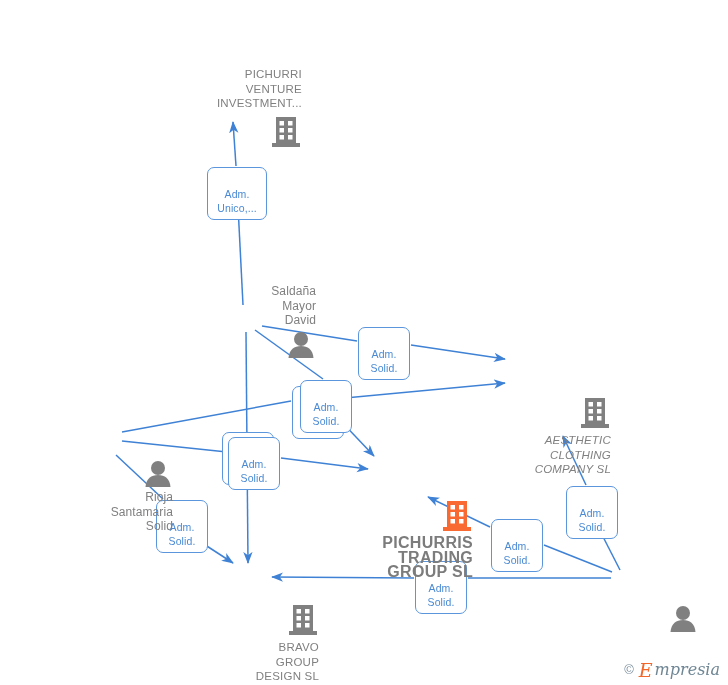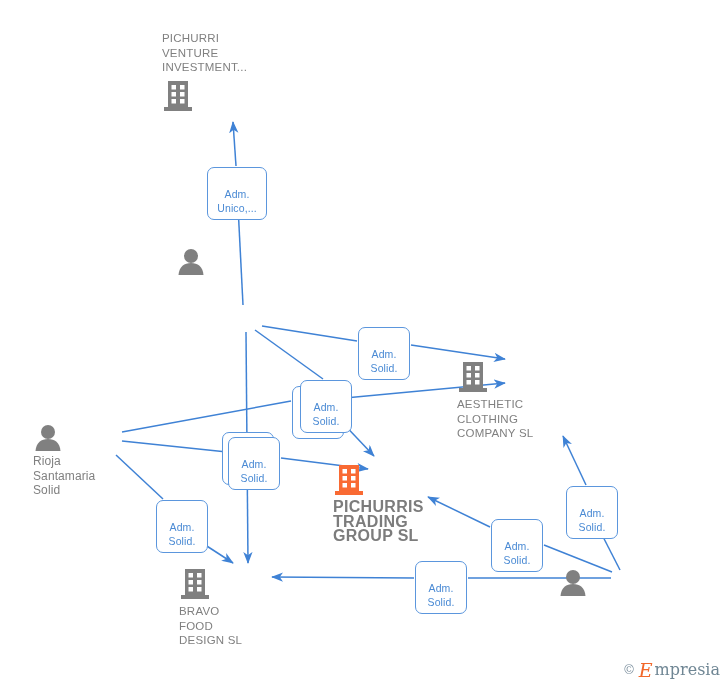--- a/index.html
+++ b/index.html
@@ -19,22 +19,23 @@
   svg.edges{
     position:absolute;left:0;top:0;
     width:728px;height:685px;
     pointer-events:none;
   }
   
   .node{
     position:absolute;
     width:140px;
     margin-left:-70px;
-    text-align:left;
+    text-align:right;
     user-select:none;
+    margin-top:36px;
   }
   .node .glyph{
     display:block;
     line-height:0;
   }
   .node .glyph svg{display:inline-block;}
   .node .label{
     display:block;
     margin-top:2px;
     font-size:11.5px;
@@ -98,20 +99,21 @@
     font-family:"DejaVu Serif","Liberation Serif",serif;
     font-style:italic;
     font-size:19px;
     color:#f2682a;
     line-height:1;
     position:relative;
     top:1px;
   }
   #watermark .wm-rest{
     font-family:"DejaVu Serif","Liberation Serif",serif;
+    font-style:italic;
     font-size:16px;
     color:#6f8694;
     line-height:1;
     margin-left:-3px;
   }
 </style>
 </head>
 <body>
 
 <div id="graph">
@@ -197,20 +199,23 @@
         <rect x="18" y="7" width="4.5" height="4.5" fill="#ffffff"></rect>
         <rect x="9.5" y="14" width="4.5" height="4.5" fill="#ffffff"></rect>
         <rect x="18" y="14" width="4.5" height="4.5" fill="#ffffff"></rect>
         <rect x="9.5" y="21" width="4.5" height="4.5" fill="#ffffff"></rect>
         <rect x="18" y="21" width="4.5" height="4.5" fill="#ffffff"></rect>
       </svg>
     </span>
   </div>
 
   <div class="node person label-above" style="left:246px;top:248px;z-index:4;">
+    <span class="label">Saldaña
+Mayor
+David</span>
     <span class="glyph">
       <svg width="30" height="28" viewBox="0 0 30 28" aria-hidden="true">
         <circle cx="15" cy="8" r="7" fill="#808080"></circle>
         <path d="M2.5 27 C3.2 18.6 8.3 15 15 15 C21.7 15 26.8 18.6 27.5 27 Z" fill="#808080"></path>
       </svg>
     </span>
   </div>
 
   <div class="node person" style="left:103px;top:424px;z-index:4;">
     <span class="glyph">
@@ -226,21 +231,21 @@
 
   <div class="node person" style="left:628px;top:569px;z-index:4;">
     <span class="glyph">
       <svg width="30" height="28" viewBox="0 0 30 28" aria-hidden="true">
         <circle cx="15" cy="8" r="7" fill="#808080"></circle>
         <path d="M2.5 27 C3.2 18.6 8.3 15 15 15 C21.7 15 26.8 18.6 27.5 27 Z" fill="#808080"></path>
       </svg>
     </span>
   </div>
 
-  <div class="node company" style="left:527px;top:359px;z-index:4;">
+  <div class="node company" style="left:541px;top:359px;z-index:4;font-style:italic;">
     <span class="glyph">
       <svg width="32" height="36" viewBox="0 0 32 36" aria-hidden="true">
         <rect x="6" y="3" width="20" height="28" fill="#808080"></rect>
         <rect x="2" y="29" width="28" height="4" fill="#808080"></rect>
         <rect x="9.5" y="7" width="4.5" height="4.5" fill="#ffffff"></rect>
         <rect x="18" y="7" width="4.5" height="4.5" fill="#ffffff"></rect>
         <rect x="9.5" y="14" width="4.5" height="4.5" fill="#ffffff"></rect>
         <rect x="18" y="14" width="4.5" height="4.5" fill="#ffffff"></rect>
         <rect x="9.5" y="21" width="4.5" height="4.5" fill="#ffffff"></rect>
         <rect x="18" y="21" width="4.5" height="4.5" fill="#ffffff"></rect>
@@ -276,21 +281,21 @@
         <rect x="2" y="29" width="28" height="4" fill="#808080"></rect>
         <rect x="9.5" y="7" width="4.5" height="4.5" fill="#ffffff"></rect>
         <rect x="18" y="7" width="4.5" height="4.5" fill="#ffffff"></rect>
         <rect x="9.5" y="14" width="4.5" height="4.5" fill="#ffffff"></rect>
         <rect x="18" y="14" width="4.5" height="4.5" fill="#ffffff"></rect>
         <rect x="9.5" y="21" width="4.5" height="4.5" fill="#ffffff"></rect>
         <rect x="18" y="21" width="4.5" height="4.5" fill="#ffffff"></rect>
       </svg>
     </span>
     <span class="label">BRAVO
-FOOD
+GROUP
 DESIGN  SL</span>
   </div>
 
   <div id="watermark">
     <span class="cmark">©</span>
     <span class="wm-e">E</span>
     <span class="wm-rest">mpresia</span>
   </div>
 
 </div>

